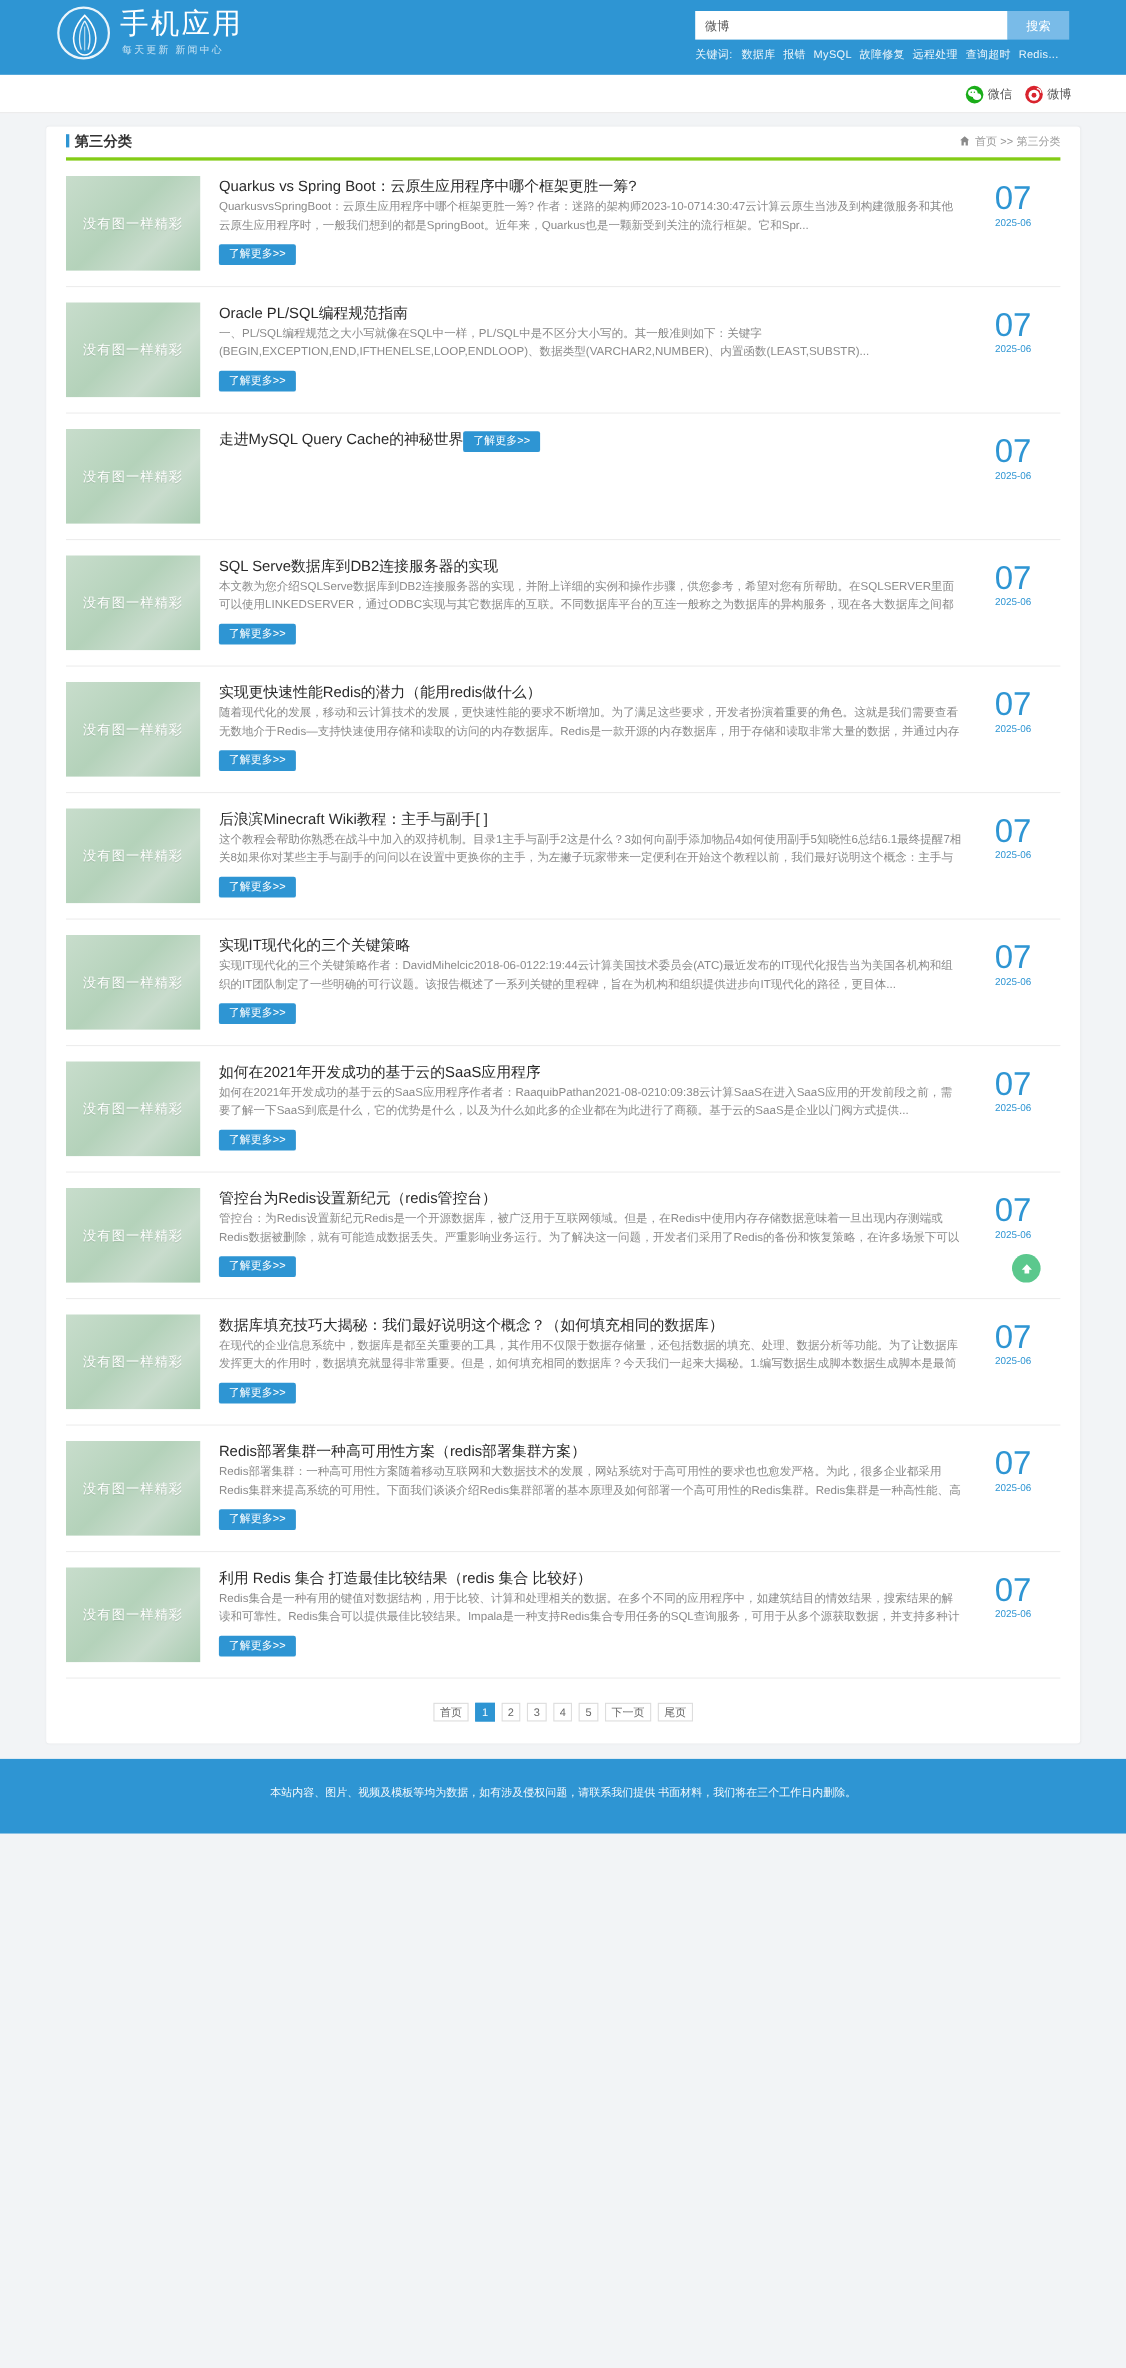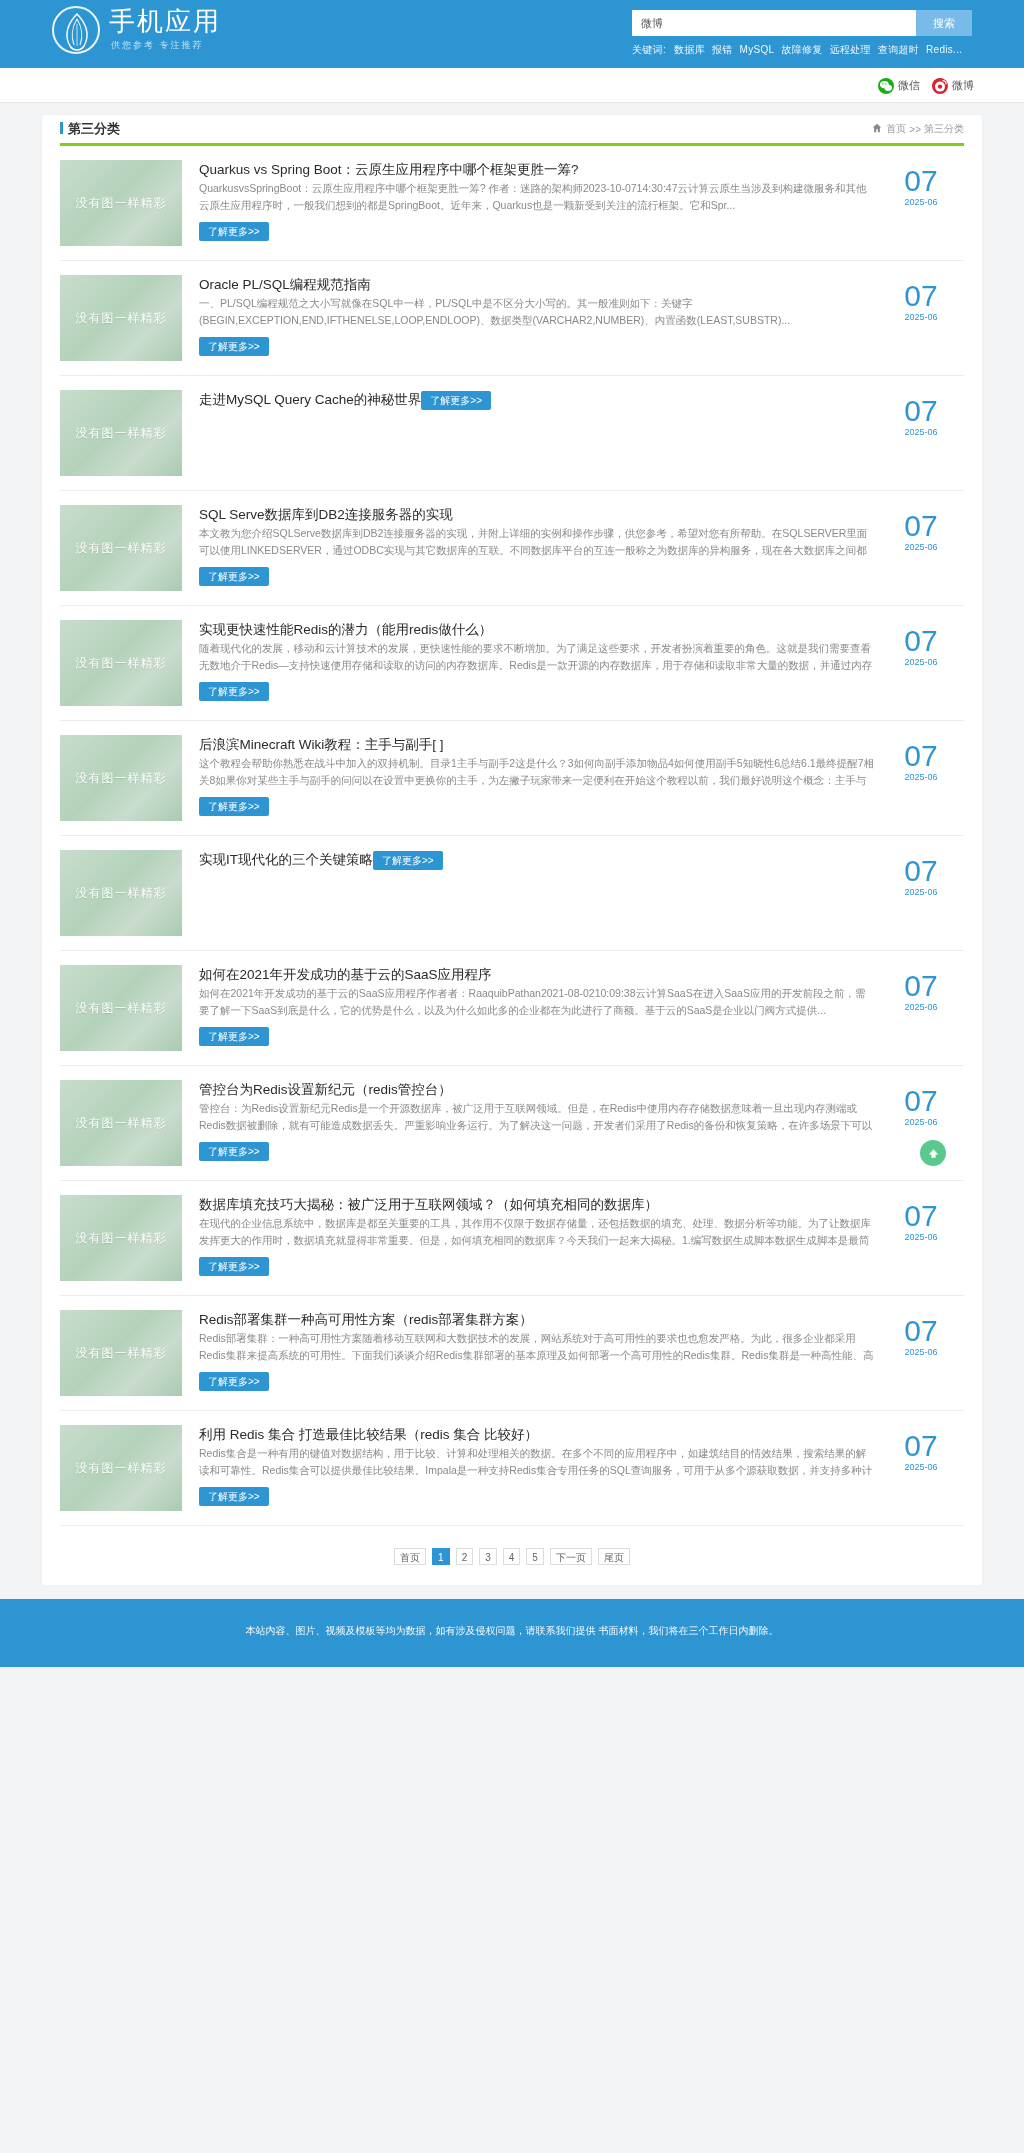--- a/index.html
+++ b/index.html
@@ -167,21 +167,21 @@
       <span class="logo-mark">
         <svg width="34" height="40" viewBox="0 0 34 40">
           <path d="M17 2 C7 12 4 24 10 34 C12 37 15 38 17 38 C19 38 22 37 24 34 C30 24 27 12 17 2 Z" fill="none" stroke="#ffffff" stroke-width="1.4"></path>
           <path d="M17 7 C12 15 11 25 14 33" fill="none" stroke="#fff" stroke-width="1.2" opacity=".85"></path>
           <path d="M17 7 C22 15 23 25 20 33" fill="none" stroke="#fff" stroke-width="1.2" opacity=".85"></path>
           <path d="M17 12 L17 34" stroke="#fff" stroke-width="1" opacity=".7"></path>
         </svg>
       </span>
       <span class="logo-text">
         <div class="logo-title">手机应用</div>
-        <div class="logo-sub">供您参考  专注推荐</div>
+        <div class="logo-sub">每天更新  新闻中心</div>
       </span>
     </a>
 
     <div class="search-wrap">
       <div class="search-box">
         <input class="search-input" type="text" value="微博" placeholder="请输入关键词" style="">
         <button class="search-btn">搜索</button>
       </div>
       <div class="keywords">
         <span class="kw-label">关键词:</span>
@@ -280,21 +280,21 @@
         <div class="art">
           <div class="thumb">没有图一样精彩</div>
           <div class="art-body"><a href="#" class="art-title">后浪滨Minecraft Wiki教程：主手与副手[ ]</a><div class="art-desc">这个教程会帮助你熟悉在战斗中加入的双持机制。目录1主手与副手2这是什么？3如何向副手添加物品4如何使用副手5知晓性6总结6.1最终提醒7相关8如果你对某些主手与副手的问问以在设置中更换你的主手，为左撇子玩家带来一定便利在开始这个教程以前，我们最好说明这个概念：主手与副手。默认情况下，右手是主手...</div><a href="#" class="art-more">了解更多&gt;&gt;</a></div>
           <div class="art-date">
             <div class="dd">07</div>
             <div class="ym">2025-06</div>
           </div>
         </div>
         <div class="art">
           <div class="thumb">没有图一样精彩</div>
-          <div class="art-body"><a href="#" class="art-title">实现IT现代化的三个关键策略</a><a href="#" class="art-more">了解更多&gt;&gt;</a></div>
+          <div class="art-body"><a href="#" class="art-title">实现IT现代化的三个关键策略</a><div class="art-desc">实现IT现代化的三个关键策略作者：DavidMihelcic2018-06-0122:19:44云计算美国技术委员会(ATC)最近发布的IT现代化报告当为美国各机构和组织的IT团队制定了一些明确的可行议题。该报告概述了一系列关键的里程碑，旨在为机构和组织提供进步向IT现代化的路径，更目体...</div><a href="#" class="art-more">了解更多&gt;&gt;</a></div>
           <div class="art-date">
             <div class="dd">07</div>
             <div class="ym">2025-06</div>
           </div>
         </div>
         <div class="art">
           <div class="thumb">没有图一样精彩</div>
           <div class="art-body"><a href="#" class="art-title">如何在2021年开发成功的基于云的SaaS应用程序</a><div class="art-desc">如何在2021年开发成功的基于云的SaaS应用程序作者者：RaaquibPathan2021-08-0210:09:38云计算SaaS在进入SaaS应用的开发前段之前，需要了解一下SaaS到底是什么，它的优势是什么，以及为什么如此多的企业都在为此进行了商额。基于云的SaaS是企业以门阀方式提供...</div><a href="#" class="art-more">了解更多&gt;&gt;</a></div>
           <div class="art-date">
             <div class="dd">07</div>
@@ -309,21 +309,21 @@
             <div class="ym">2025-06</div>
           </div>
           <a href="#" class="totop" style="background: rgb(91, 200, 141); top: 74px;">
             <svg width="13" height="13" viewBox="0 0 14 14">
               <path d="M7 2.5 L12 8 H9.3 V11.5 H4.7 V8 H2 Z" fill="#fff"></path>
             </svg>
           </a>
         </div>
         <div class="art">
           <div class="thumb">没有图一样精彩</div>
-          <div class="art-body"><a href="#" class="art-title">数据库填充技巧大揭秘：被广泛用于互联网领域？（如何填充相同的数据库）</a><div class="art-desc">在现代的企业信息系统中，数据库是都至关重要的工具，其作用不仅限于数据存储量，还包括数据的填充、处理、数据分析等功能。为了让数据库发挥更大的作用时，数据填充就显得非常重要。但是，如何填充相同的数据库？今天我们一起来大揭秘。1.编写数据生成脚本数据生成脚本是最简单可以自动化生成可定量数量的数据，并将其填充充到数据库...</div><a href="#" class="art-more">了解更多&gt;&gt;</a></div>
+          <div class="art-body"><a href="#" class="art-title">数据库填充技巧大揭秘：我们最好说明这个概念？（如何填充相同的数据库）</a><div class="art-desc">在现代的企业信息系统中，数据库是都至关重要的工具，其作用不仅限于数据存储量，还包括数据的填充、处理、数据分析等功能。为了让数据库发挥更大的作用时，数据填充就显得非常重要。但是，如何填充相同的数据库？今天我们一起来大揭秘。1.编写数据生成脚本数据生成脚本是最简单可以自动化生成可定量数量的数据，并将其填充充到数据库...</div><a href="#" class="art-more">了解更多&gt;&gt;</a></div>
           <div class="art-date">
             <div class="dd">07</div>
             <div class="ym">2025-06</div>
           </div>
         </div>
         <div class="art">
           <div class="thumb">没有图一样精彩</div>
           <div class="art-body"><a href="#" class="art-title">Redis部署集群一种高可用性方案（redis部署集群方案）</a><div class="art-desc">Redis部署集群：一种高可用性方案随着移动互联网和大数据技术的发展，网站系统对于高可用性的要求也也愈发严格。为此，很多企业都采用Redis集群来提高系统的可用性。下面我们谈谈介绍Redis集群部署的基本原理及如何部署一个高可用性的Redis集群。Redis集群是一种高性能、高可扩展、高可用性的分布式存储系...</div><a href="#" class="art-more">了解更多&gt;&gt;</a></div>
           <div class="art-date">
             <div class="dd">07</div>

